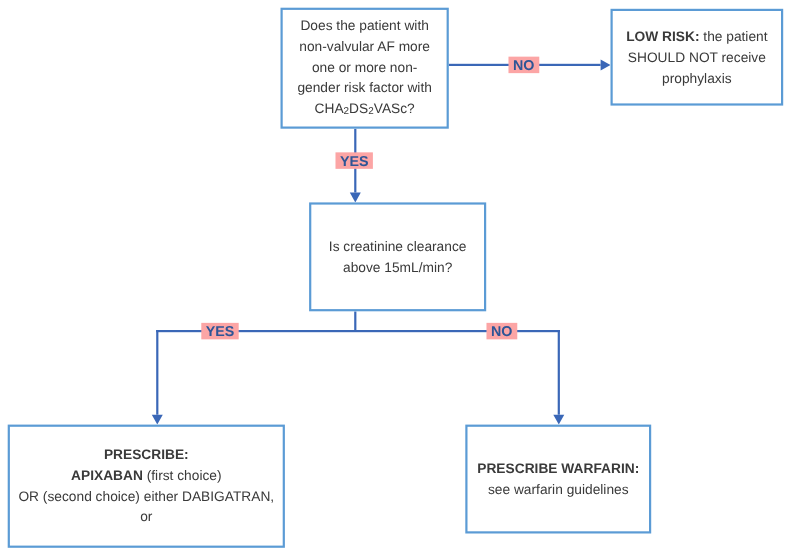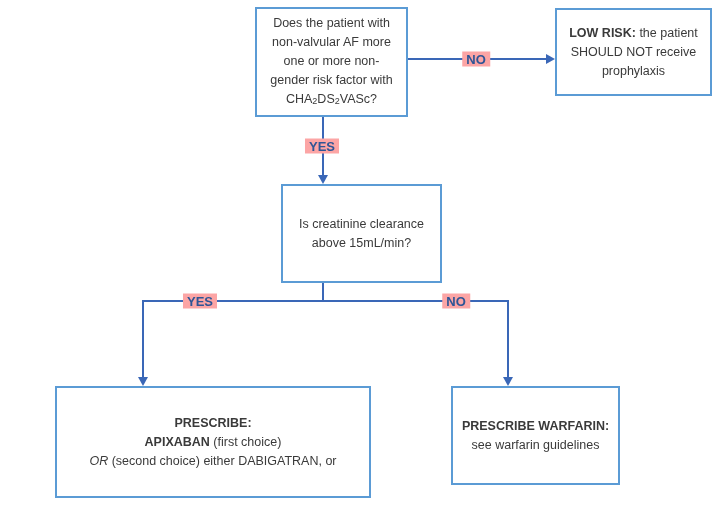--- a/index.html
+++ b/index.html
@@ -22,29 +22,29 @@
     display: flex;
     flex-direction: column;
     align-items: center;
     justify-content: center;
     text-align: center;
     font-size: 12.5px;
     line-height: 19px;
     padding: 4px 6px;
   }
   .node .b { font-weight: bold; }
-  .node .i { font-style: italic; }
+  .node .i { }
   .sub { font-size: 0.72em; vertical-align: -0.08em; }
 
   
   #box-q1       { left: 255px; top: 7px;   width: 153px; height: 110px; }
   #box-lowrisk  { left: 555px; top: 8px;   width: 157px; height: 88px; }
   #box-q2       { left: 245px; top: 184px; width: 161px; height: 99px; margin-left: 36px;  }
-  #box-doac     { left: 7px;   top: 386px; width: 316px; height: 112px; margin-left: 48px; }
-  #box-warfarin { left: 423px; top: 386px; width: 169px; height: 99px; margin-left: 28px;  }
+  #box-doac     { left: 7px;   top: 386px; width: 252px; height: 112px; }
+  #box-warfarin { left: 423px; top: 386px; width: 169px; height: 99px;  }
 
   
   .line {
     position: absolute;
     background: #3a67b7;
   }
   .arrowhead-right {
     position: absolute;
     width: 0; height: 0;
     border-top: 5px solid transparent;

